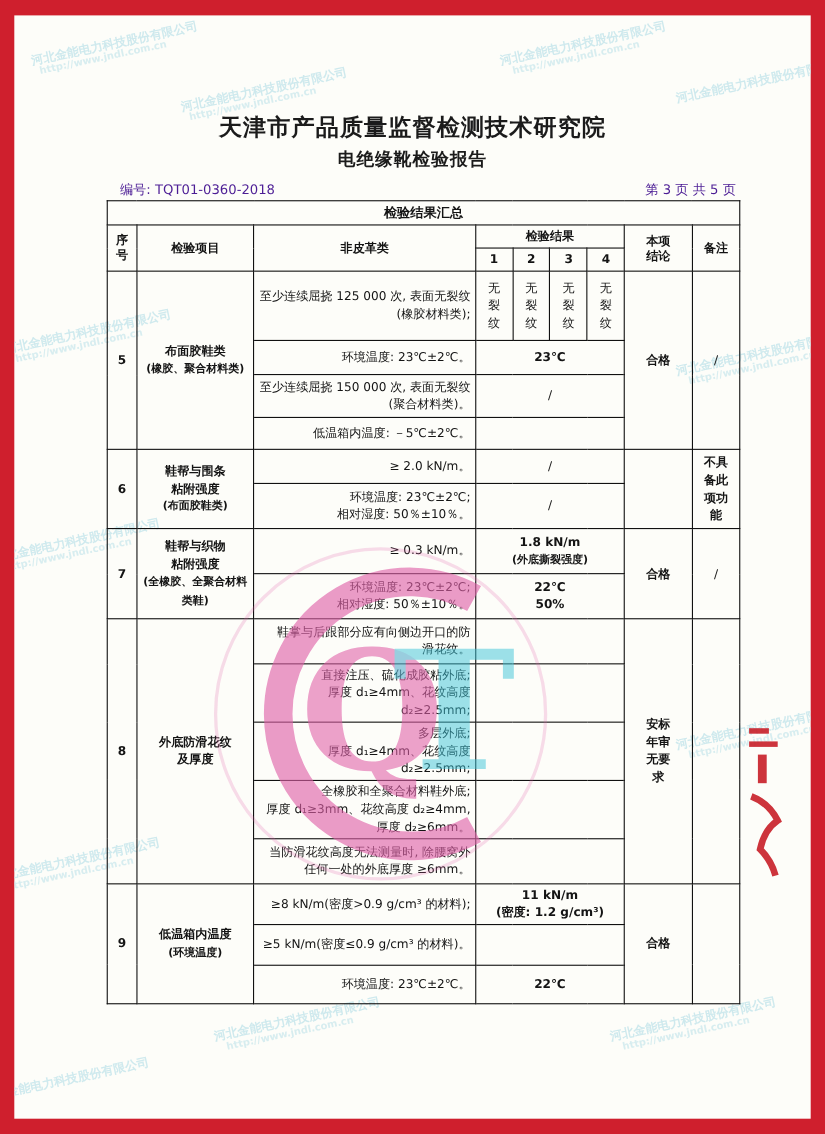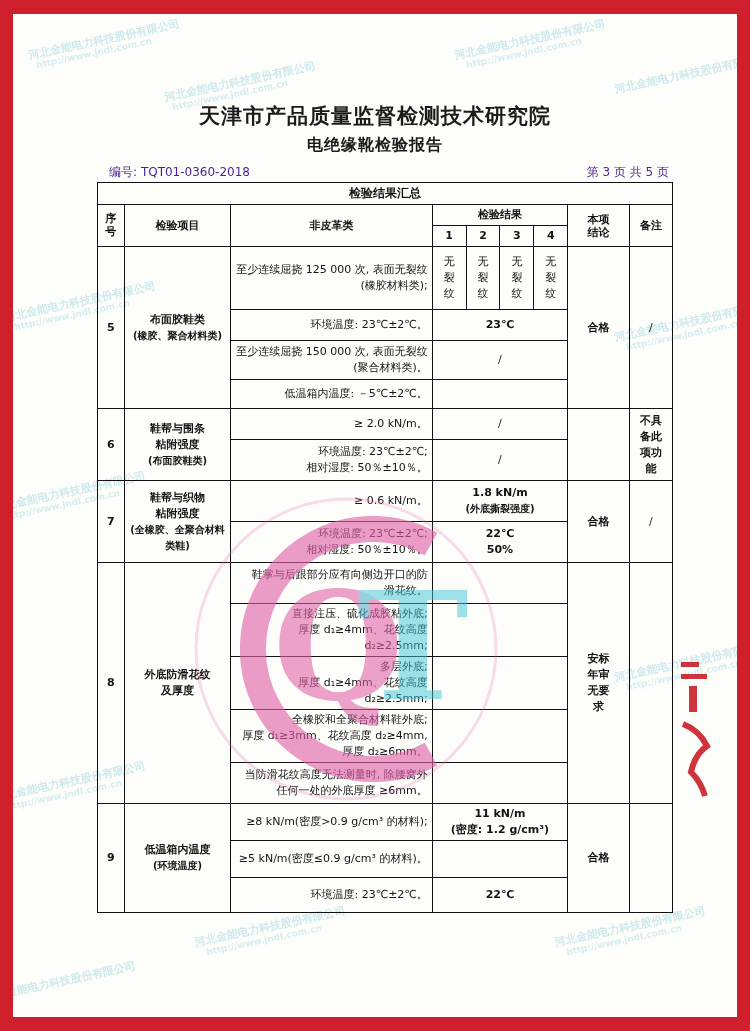--- a/index.html
+++ b/index.html
@@ -190,21 +190,21 @@
           环境温度: 23℃±2℃;<br>相对湿度: 50％±10％。
         </td>
         <td colspan="4" class="c">/</td>
       </tr>
 
       <tr>
         <td rowspan="2" class="c b">7</td>
         <td rowspan="2" class="c b vtight">
           鞋帮与织物<br>粘附强度<br><span class="mini">(全橡胶、全聚合材料类鞋)</span>
         </td>
-        <td class="l" style="height:36px">≥ 0.6 kN/m。</td>
+        <td class="l" style="height:36px">≥ 0.3 kN/m。</td>
         <td colspan="4" class="c b vtight">1.8 kN/m<br><span class="mini">(外底撕裂强度)</span></td>
         <td rowspan="2" class="c b">合格</td>
         <td rowspan="2" class="c">/</td>
       </tr>
       <tr>
         <td class="l" style="height:36px">
           环境温度: 23℃±2℃;<br>相对湿度: 50％±10％。
         </td>
         <td colspan="4" class="c b vtight">22℃<br>50%</td>
       </tr>

